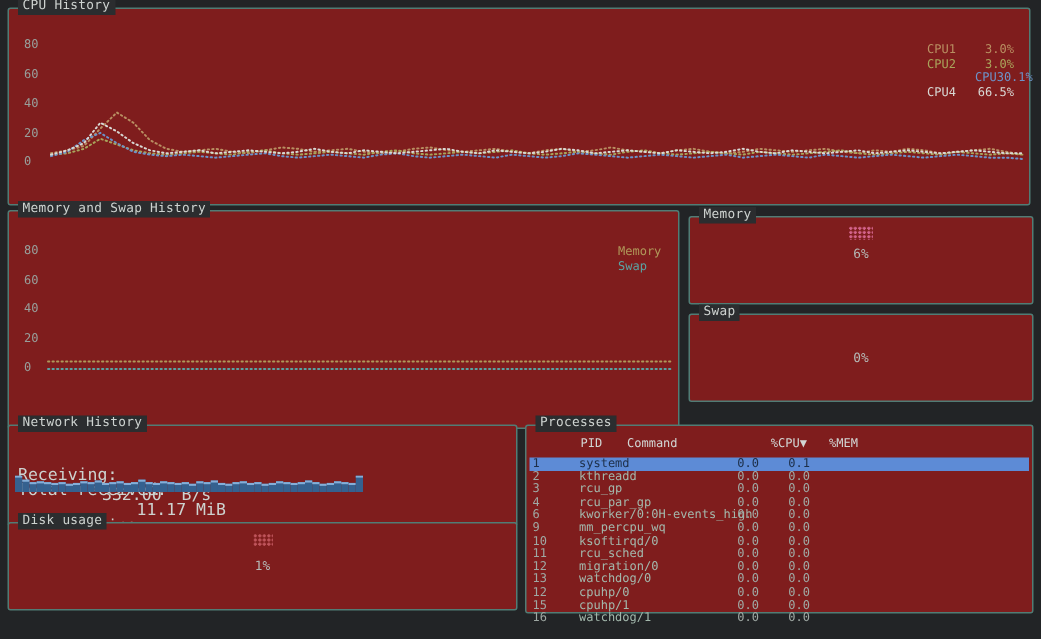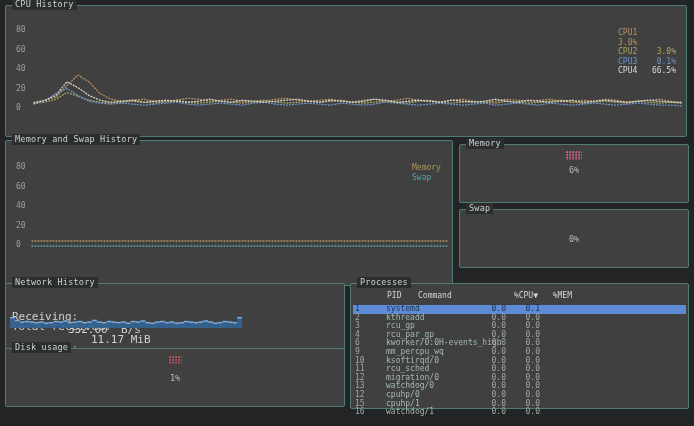--- a/index.html
+++ b/index.html
@@ -3,21 +3,21 @@
 <meta charset="utf-8">
 <style>
   html,body{margin:0;padding:0;}
   body{
     width:694px;height:426px;position:relative;overflow:hidden;
     background:#222426;
     font-family:"DejaVu Sans Mono", monospace;
     -webkit-font-smoothing:antialiased;
   }
   .panel{
-    position:absolute;background:#404040;
+    position:absolute;background:#7f1d1d;
     border:1px solid #517c75;border-radius:2px;box-sizing:border-box;
   }
   .panel-title{
     position:absolute;top:-7px;left:6px;background:#2b2d2f;
     padding:0 3px;font-size:8.5px;line-height:11px;color:#ced3d0;
     letter-spacing:.2px;white-space:nowrap;z-index:2;
   }
   .yticks{
     position:absolute;display:flex;flex-direction:column;
     justify-content:space-between;font-size:8px;color:#989f9b;
@@ -99,29 +99,29 @@
       <span>20</span>
       <span>0</span>
     </div>
   <svg id="cpu-chart" viewBox="0 0 652 98">
       <polyline points="2.0,80.2 13.0,78.2 24.0,75.3 34.9,63.7 45.9,53.0 56.9,59.8 67.9,71.4 78.9,77.2 89.9,79.2 100.8,78.2 111.8,77.2 122.8,79.2 133.8,80.2 144.8,78.2 155.8,76.3 166.7,77.2 177.7,79.2 188.7,78.2 199.7,77.2 210.7,79.2 221.7,80.2 232.6,79.2 243.6,77.2 254.6,76.3 265.6,78.2 276.6,79.2 287.6,78.2 298.5,77.2 309.5,79.2 320.5,80.2 331.5,78.2 342.5,77.2 353.5,79.2 364.4,78.2 375.4,76.3 386.4,78.2 397.4,79.2 408.4,80.2 419.4,78.2 430.3,77.2 441.3,79.2 452.3,80.2 463.3,79.2 474.3,77.2 485.3,78.2 496.2,79.2 507.2,78.2 518.2,77.2 529.2,79.2 540.2,80.2 551.2,78.2 562.1,79.2 573.1,77.2 584.1,78.2 595.1,80.2 606.1,79.2 617.1,78.2 628.0,77.2 639.0,79.2 650.0,81.1" fill="none" stroke="#b98f62" stroke-width="1.3" stroke-dasharray="0.9 2.1" stroke-linecap="round"></polyline>
       <polyline points="2.0,81.1 13.0,80.2 24.0,77.2 34.9,70.5 45.9,74.3 56.9,78.2 67.9,80.2 78.9,81.1 89.9,80.2 100.8,79.2 111.8,80.2 122.8,81.1 133.8,79.2 144.8,78.2 155.8,80.2 166.7,81.1 177.7,80.2 188.7,79.2 199.7,80.2 210.7,81.1 221.7,79.2 232.6,78.2 243.6,80.2 254.6,81.1 265.6,80.2 276.6,79.2 287.6,80.2 298.5,79.2 309.5,78.2 320.5,80.2 331.5,81.1 342.5,80.2 353.5,79.2 364.4,80.2 375.4,81.1 386.4,79.2 397.4,78.2 408.4,80.2 419.4,81.1 430.3,80.2 441.3,79.2 452.3,80.2 463.3,81.1 474.3,79.2 485.3,80.2 496.2,81.1 507.2,80.2 518.2,79.2 529.2,78.2 540.2,80.2 551.2,81.1 562.1,80.2 573.1,79.2 584.1,80.2 595.1,81.1 606.1,79.2 617.1,80.2 628.0,81.1 639.0,80.2 650.0,81.1" fill="none" stroke="#a9a45b" stroke-width="1.3" stroke-dasharray="0.9 2.1" stroke-linecap="round"></polyline>
       <polyline points="2.0,82.1 13.0,79.2 24.0,71.4 34.9,66.6 45.9,73.4 56.9,79.2 67.9,81.1 78.9,82.1 89.9,81.1 100.8,82.1 111.8,83.1 122.8,82.1 133.8,81.1 144.8,80.2 155.8,82.1 166.7,83.1 177.7,82.1 188.7,81.1 199.7,82.1 210.7,83.1 221.7,81.1 232.6,80.2 243.6,82.1 254.6,83.1 265.6,82.1 276.6,81.1 287.6,82.1 298.5,83.1 309.5,81.1 320.5,82.1 331.5,83.1 342.5,82.1 353.5,80.2 364.4,81.1 375.4,82.1 386.4,83.1 397.4,82.1 408.4,81.1 419.4,82.1 430.3,83.1 441.3,82.1 452.3,81.1 463.3,83.1 474.3,82.1 485.3,81.1 496.2,82.1 507.2,83.1 518.2,81.1 529.2,82.1 540.2,83.1 551.2,82.1 562.1,81.1 573.1,82.1 584.1,83.1 595.1,82.1 606.1,81.1 617.1,82.1 628.0,83.1 639.0,83.1 650.0,84.0" fill="none" stroke="#6d93c9" stroke-width="1.3" stroke-dasharray="0.9 2.1" stroke-linecap="round"></polyline>
       <polyline points="2.0,81.1 13.0,78.2 24.0,73.4 34.9,59.8 45.9,65.6 56.9,73.4 67.9,78.2 78.9,80.2 89.9,79.2 100.8,78.2 111.8,80.2 122.8,79.2 133.8,78.2 144.8,79.2 155.8,80.2 166.7,79.2 177.7,77.2 188.7,79.2 199.7,80.2 210.7,78.2 221.7,79.2 232.6,80.2 243.6,79.2 254.6,78.2 265.6,77.2 276.6,79.2 287.6,80.2 298.5,78.2 309.5,79.2 320.5,80.2 331.5,79.2 342.5,77.2 353.5,78.2 364.4,80.2 375.4,79.2 386.4,78.2 397.4,79.2 408.4,80.2 419.4,78.2 430.3,79.2 441.3,80.2 452.3,79.2 463.3,77.2 474.3,79.2 485.3,80.2 496.2,78.2 507.2,79.2 518.2,80.2 529.2,79.2 540.2,78.2 551.2,80.2 562.1,79.2 573.1,78.2 584.1,79.2 595.1,80.2 606.1,79.2 617.1,78.2 628.0,79.2 639.0,80.2 650.0,80.2" fill="none" stroke="#d8d8d4" stroke-width="1.3" stroke-dasharray="0.9 2.1" stroke-linecap="round"></polyline>
     </svg>
   <div class="cpu-legend" id="cpu-legend">
-      <div class="leg-row" style="color: rgb(185, 143, 98); flex-direction: column;">
+      <div class="leg-row" style="color: rgb(185, 143, 98);">
         <span>CPU1</span>
         <span>3.0%</span>
       </div>
       <div class="leg-row" style="color: rgb(169, 164, 91); align-items: center;">
         <span>CPU2</span>
         <span>3.0%</span>
       </div>
-      <div class="leg-row" style="color: rgb(109, 147, 201);">
+      <div class="leg-row" style="color: rgb(109, 147, 201); margin-left: 32px;">
         <span>CPU3</span>
         <span>0.1%</span>
       </div>
       <div class="leg-row" style="color: rgb(216, 216, 212);">
         <span>CPU4</span>
         <span>66.5%</span>
       </div>
     </div>
 </section>
 

